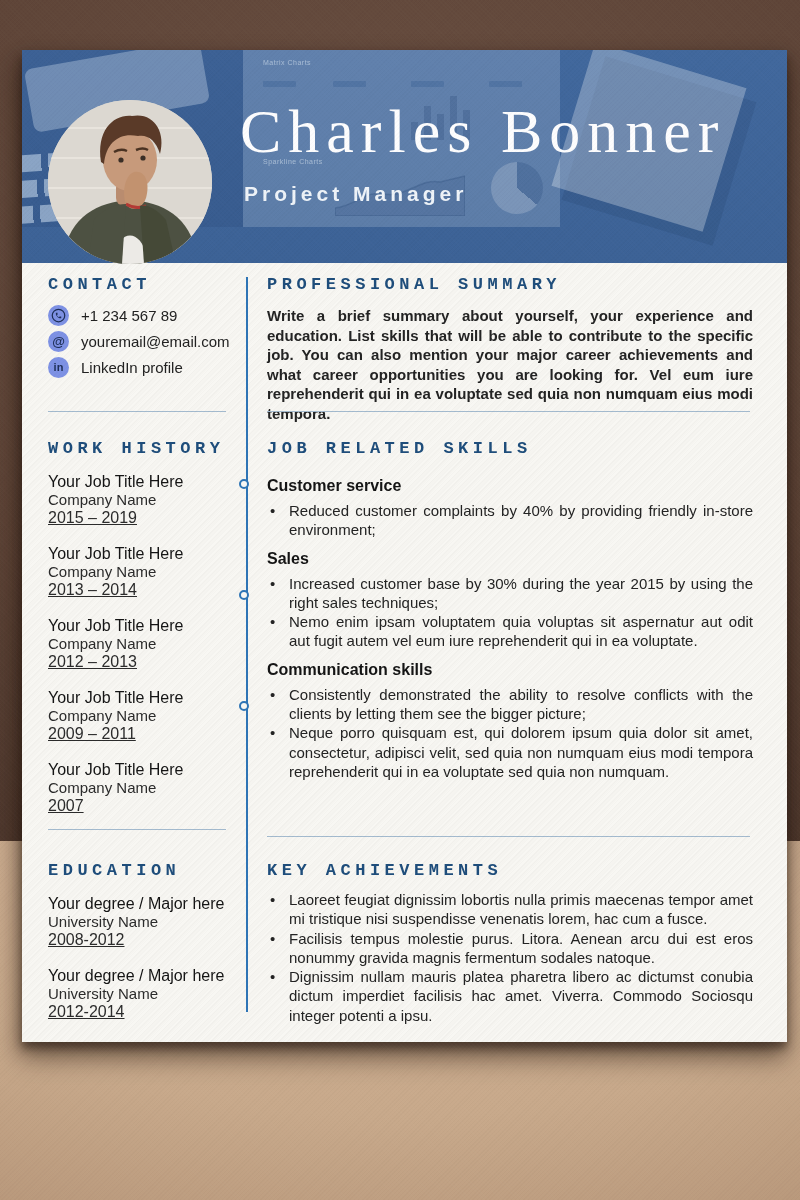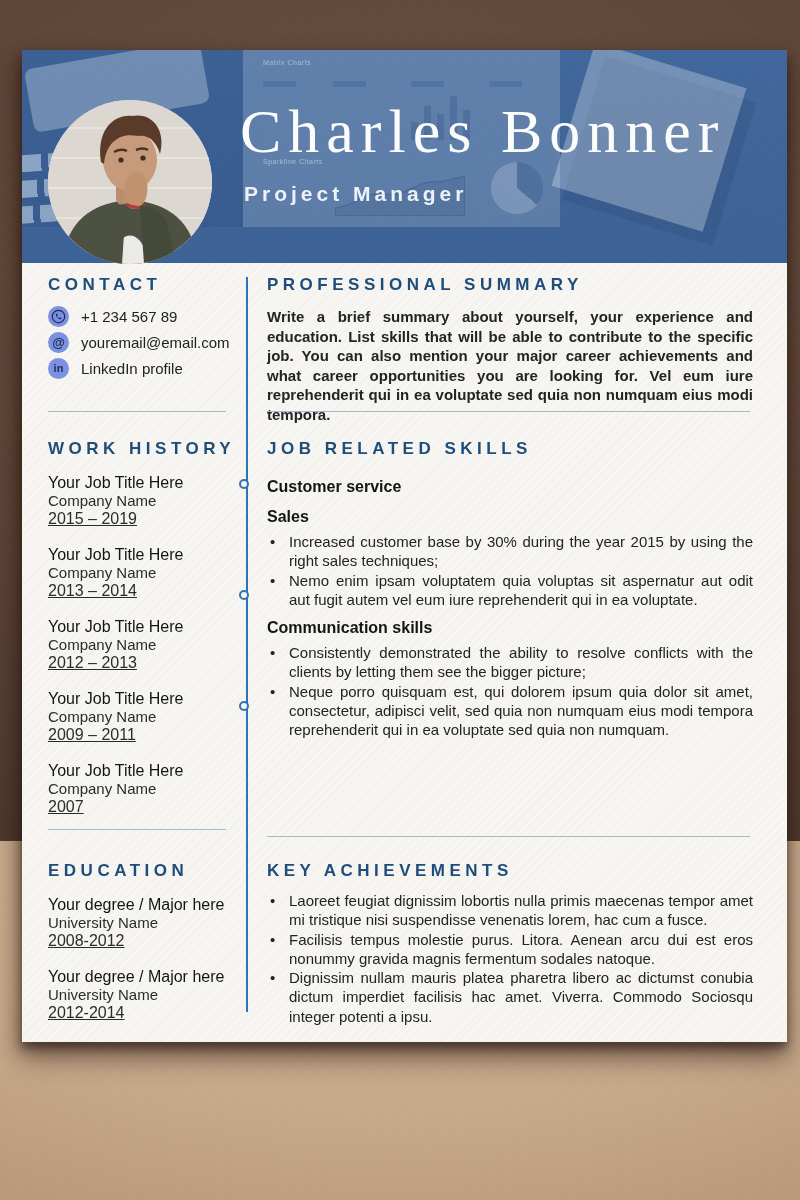--- a/index.html
+++ b/index.html
@@ -52,21 +52,21 @@
     font-size:62px; letter-spacing:7px; color:#fdfdfe; white-space:nowrap; }
   .role { position:absolute; left:222px; top:132px;
     font-size:21px; font-weight:600; letter-spacing:4px; color:#eef3f8; white-space:nowrap; }
 
   
   .photo { position:absolute; left:26px; top:50px; width:164px; height:164px; border-radius:50%; overflow:hidden;
     background:#dcd8d1; z-index:5; }
 
   
   .sec { position:absolute; }
-  .heading { font-family:Liberation Sans, sans-serif; font-weight:bold;
+  .heading { font-family:Liberation Mono, monospace; font-weight:bold;
     font-size:17px; letter-spacing:4.5px; color:#1e4d7b; white-space:nowrap; }
   .divider { position:absolute; height:1px; background:#a3bace; }
   .div-l { left:26px; width:178px; }
   .div-r { left:245px; width:483px; }
 
   .vline { position:absolute; left:224px; top:227px; width:1.5px; height:735px; background:#2e74b5; z-index:1; }
   .tl-dot { position:absolute; left:217px; width:10px; height:10px; border:2px solid #2e74b5;
     border-radius:50%; background:#f8f7f3; z-index:2; }
 
   
@@ -246,20 +246,21 @@
       </div>
     </div>
   </div>
 
   <div class="sec sec-skills">
     <div class="heading">JOB RELATED SKILLS</div>
     <div class="skills-list">
       <div class="skill-group">
         <div class="skill-name">Customer service</div>
         <ul class="blt">
+          <li>Reduced customer complaints by 40% by providing friendly in-store environment;</li>
         </ul>
       </div>
       <div class="skill-group">
         <div class="skill-name">Sales</div>
         <ul class="blt">
           <li>Increased customer base by 30% during the year 2015 by using the right sales techniques;</li>
           <li>Nemo enim ipsam voluptatem quia voluptas sit aspernatur aut odit aut fugit autem vel eum iure reprehenderit qui in ea voluptate.</li>
         </ul>
       </div>
       <div class="skill-group">

